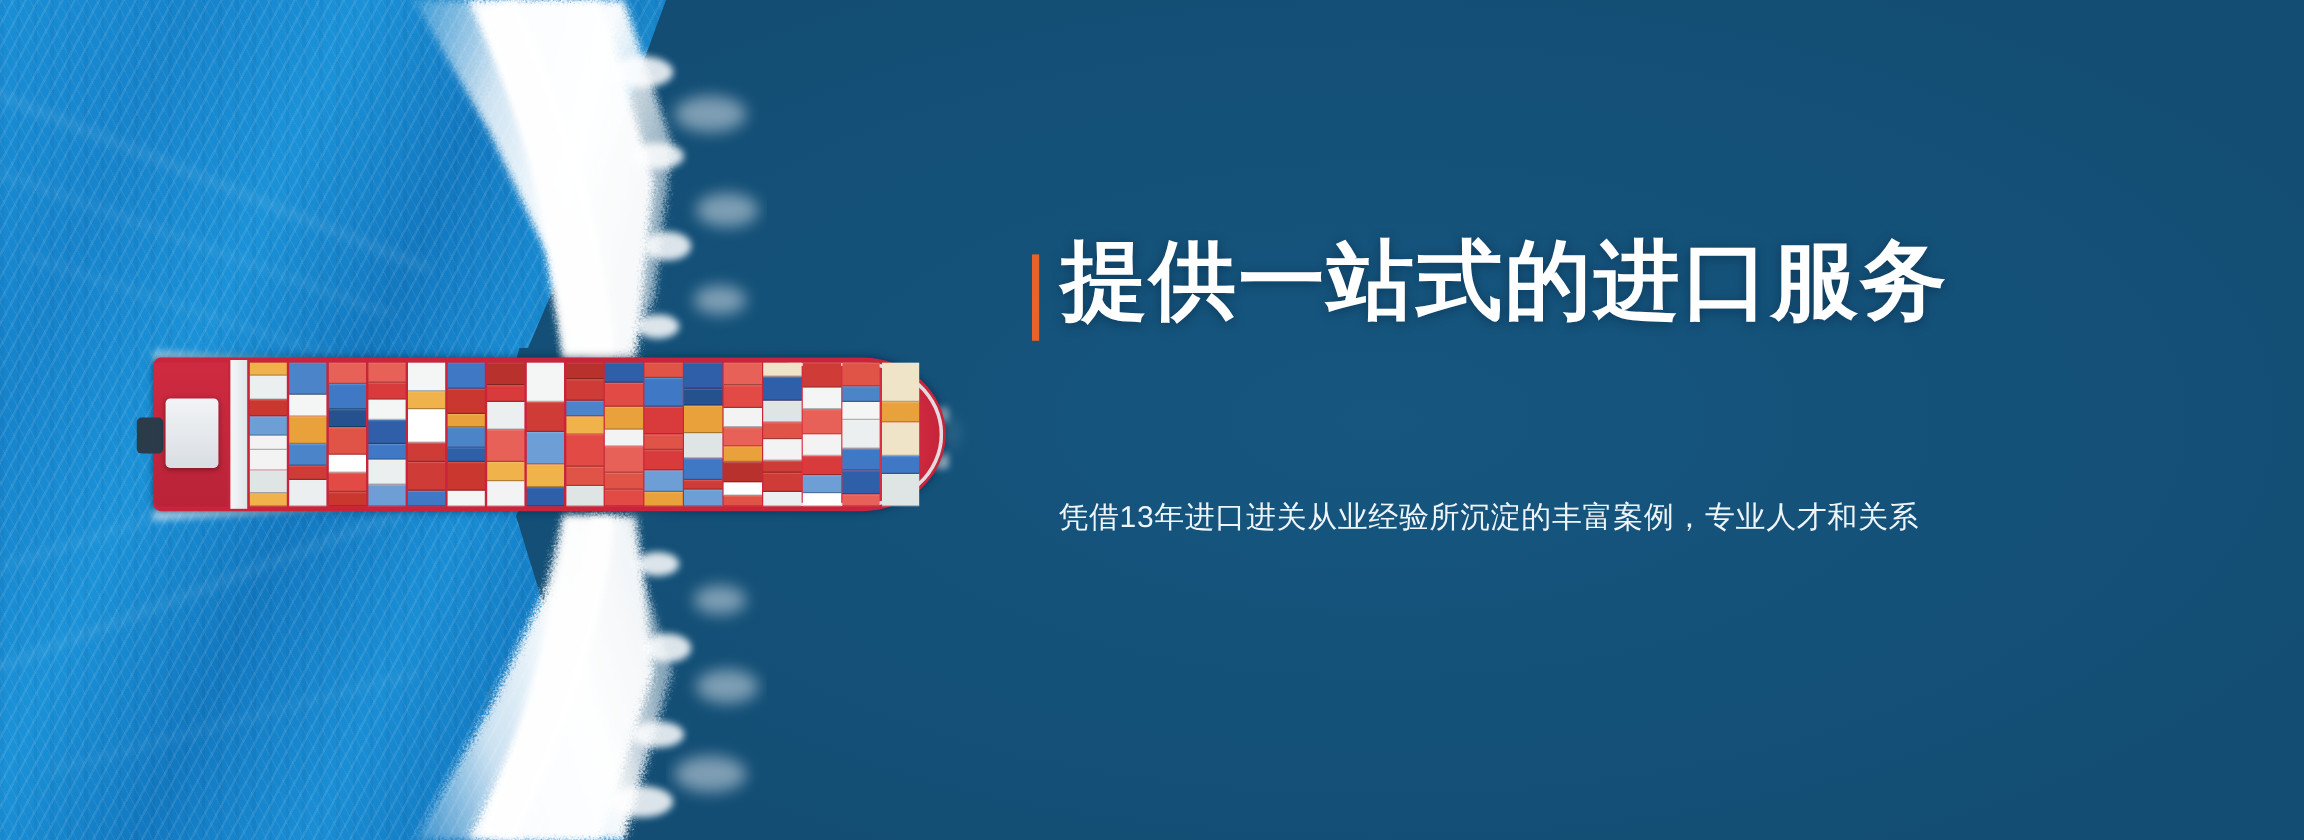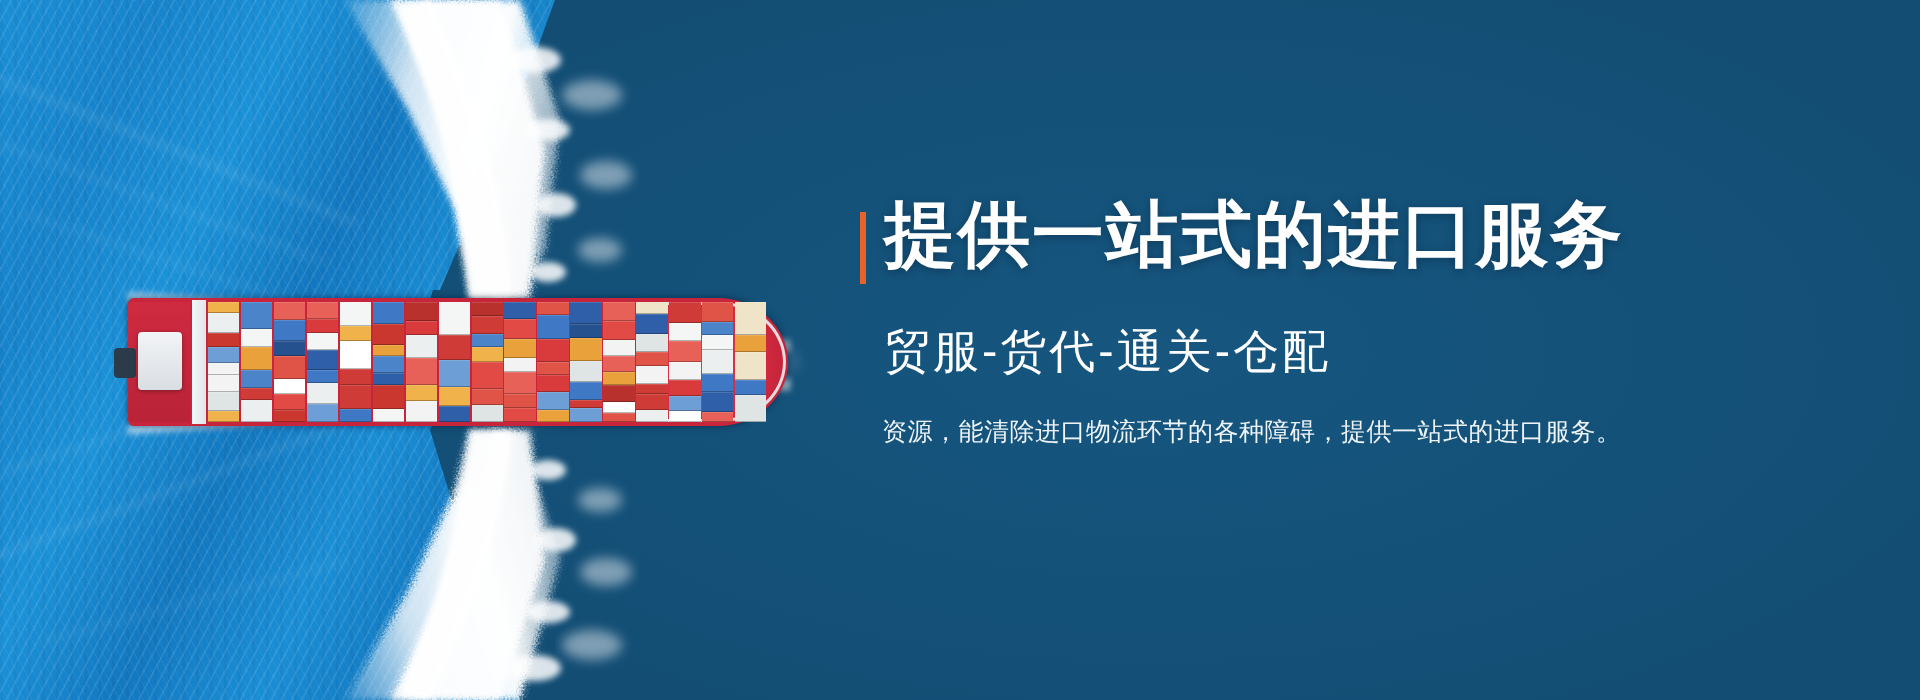--- a/index.html
+++ b/index.html
@@ -419,19 +419,18 @@
           </div>
         </div>
     </div>
   </div>
 
   <div class="content">
     <div class="accent-bar"></div>
 
     <h1 class="headline">提供一站式的进口服务</h1>
 
-    <h2 class="subhead">贸服-货代-通关-仓配</h2>
 
     <p class="desc">
-      <span class="desc-line">资源，能清除进口物流环节的各种障碍，提供一站式的进口服务。</span>
+      <span class="desc-line">凭借13年进口进关从业经验所沉淀的丰富案例，专业人才和关系</span>
     </p>
   </div>
 </div>
 
 </body></html>

